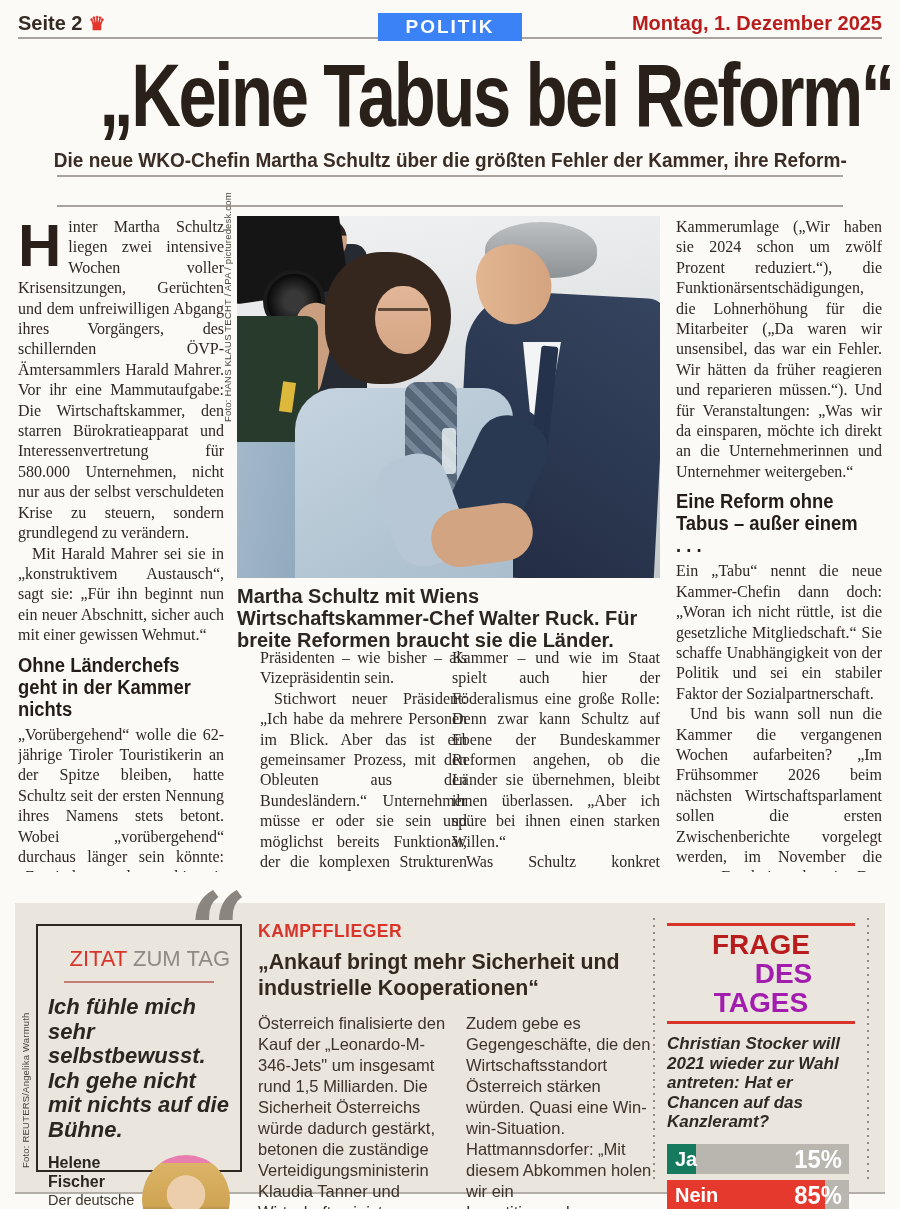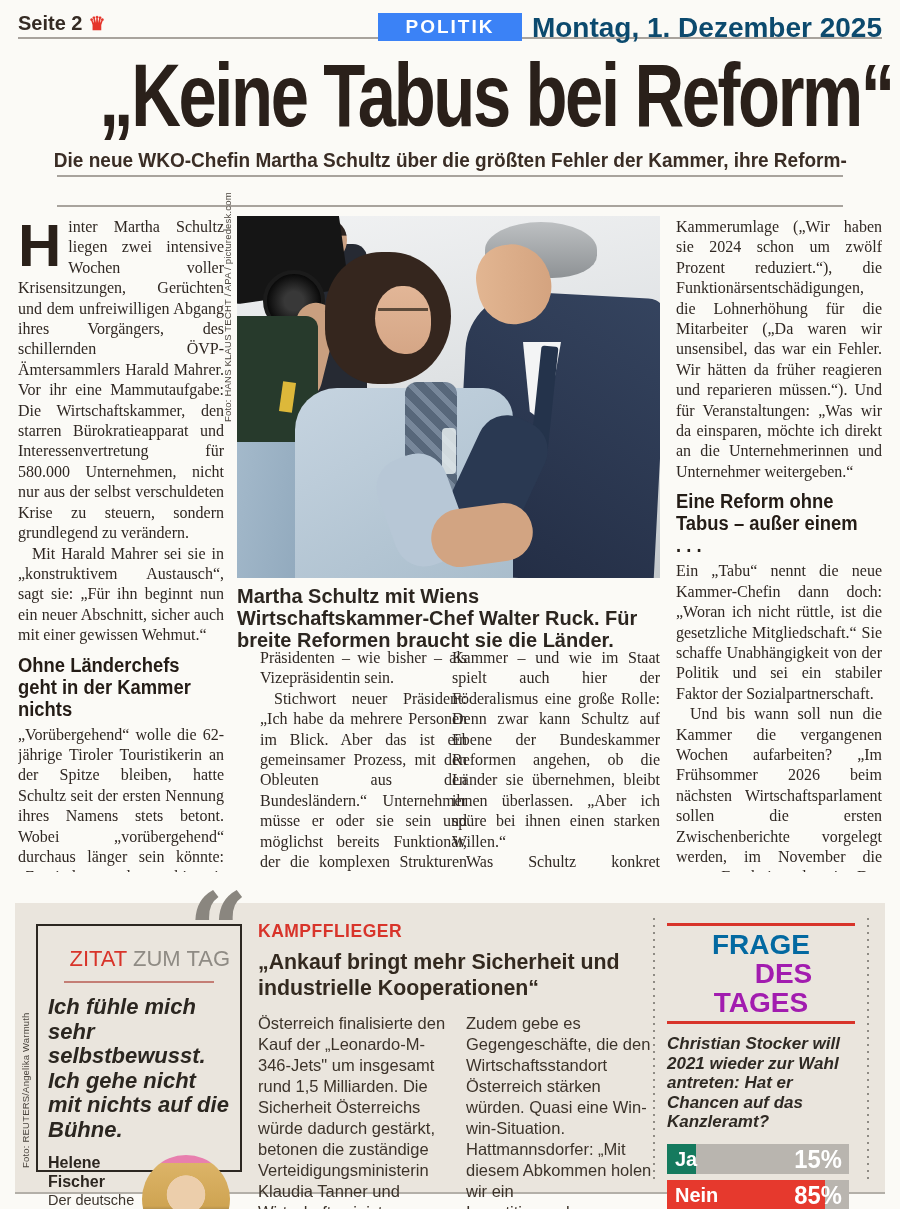--- a/index.html
+++ b/index.html
@@ -5,21 +5,21 @@
   html,body{margin:0;padding:0;background:#e9e9e9;}
   .page{position:relative;width:900px;height:1209px;background:#fbfaf6;margin:0 auto;
         font-family:"Liberation Sans",sans-serif;color:#2f2722;overflow:hidden;}
   
   .hdr-rule{position:absolute;left:18px;right:18px;top:37px;height:2px;background:#a8a39d;}
   .hdr-left{position:absolute;left:18px;top:12px;font-size:20px;font-weight:bold;color:#352b24;}
   .crown{color:#e5352b;font-size:19px;margin-left:6px;}
   .politik-badge{position:absolute;left:378px;top:13px;width:144px;height:28px;background:#3b82f6;
       color:#fff;font-weight:bold;font-size:19px;letter-spacing:2px;display:flex;align-items:center;
       justify-content:center;z-index:2;}
-  .hdr-date{position:absolute;right:18px;top:12px;font-size:28px;font-weight:bold;color:#0c4a6e;}
+  .hdr-date{position:absolute;right:18px;top:12px;font-size:20px;font-weight:bold;color:#b91c1c;}
   
   .headline{position:absolute;left:0;top:50px;width:900px;text-align:center;}
   .headline span{display:inline-block;font-size:86px;font-weight:bold;color:#2a201a;
       letter-spacing:-3px;transform:scale(.80,1.04);transform-origin:center top;white-space:nowrap;line-height:1;}
   .subhead{position:absolute;left:0;width:900px;text-align:center;font-weight:bold;color:#3a2d25;font-size:20px;}
   .subhead span{display:inline-block;transform:scaleX(.95);transform-origin:center;white-space:nowrap;}
   .sub1{top:149px;} .sub2{top:180px;}
   .sub-rule{position:absolute;left:57px;right:57px;height:2px;background:#a8a39d;}
   .sr1{top:175px;} .sr2{top:205px;}
   
@@ -98,21 +98,21 @@
   .kamp{position:absolute;left:243px;top:18px;width:400px;}
   .kicker{color:#d8342a;font-weight:bold;font-size:17.5px;letter-spacing:.5px;}
   .khead{font-weight:bold;font-size:22px;line-height:26px;color:#33291f;margin-top:7px;width:395px;}
   .khead span{display:inline-block;transform:scaleX(.97);transform-origin:left;}
   .kcols{display:flex;gap:16px;margin-top:12px;}
   .kcol{width:192px;font-size:16.5px;line-height:21px;color:#3c332a;}
   
   .frage{position:absolute;left:652px;top:20px;width:188px;}
   .frule{height:3px;background:#d8342a;}
   .ftitle{text-align:center;font-weight:bold;font-size:28px;line-height:29px;margin:4px 0;}
-  .ftitle .red{color:#0369a1;} .ftitle .gray{color:#a21caf;margin-left:45px;}
+  .ftitle .red{color:#b91c1c;} .ftitle .gray{color:#a21caf;margin-left:45px;}
   .fquestion{font-weight:bold;font-style:italic;font-size:17px;line-height:19.5px;color:#2f2a24;margin:10px 0 12px;}
   .bar{position:relative;width:182px;height:30px;background:#b9b5af;margin-bottom:6px;}
   .fill{position:absolute;left:0;top:0;bottom:0;}
   .fill-ja{width:16%;background:#157a5e;}
   .fill-nein{width:87%;background:#e6392d;}
   .opt-label{position:absolute;left:8px;top:50%;transform:translateY(-50%);color:#fff;font-weight:bold;font-size:20px;}
   .opt-value{position:absolute;right:6px;top:50%;transform:translateY(-50%) scaleX(.95);color:#fff;font-weight:bold;font-size:25px;}
   .fsource{font-weight:bold;font-size:14px;color:#2c2620;margin-top:4px;}
   .fpart{font-size:13.5px;color:#3c342c;margin-top:1px;}
 </style>

